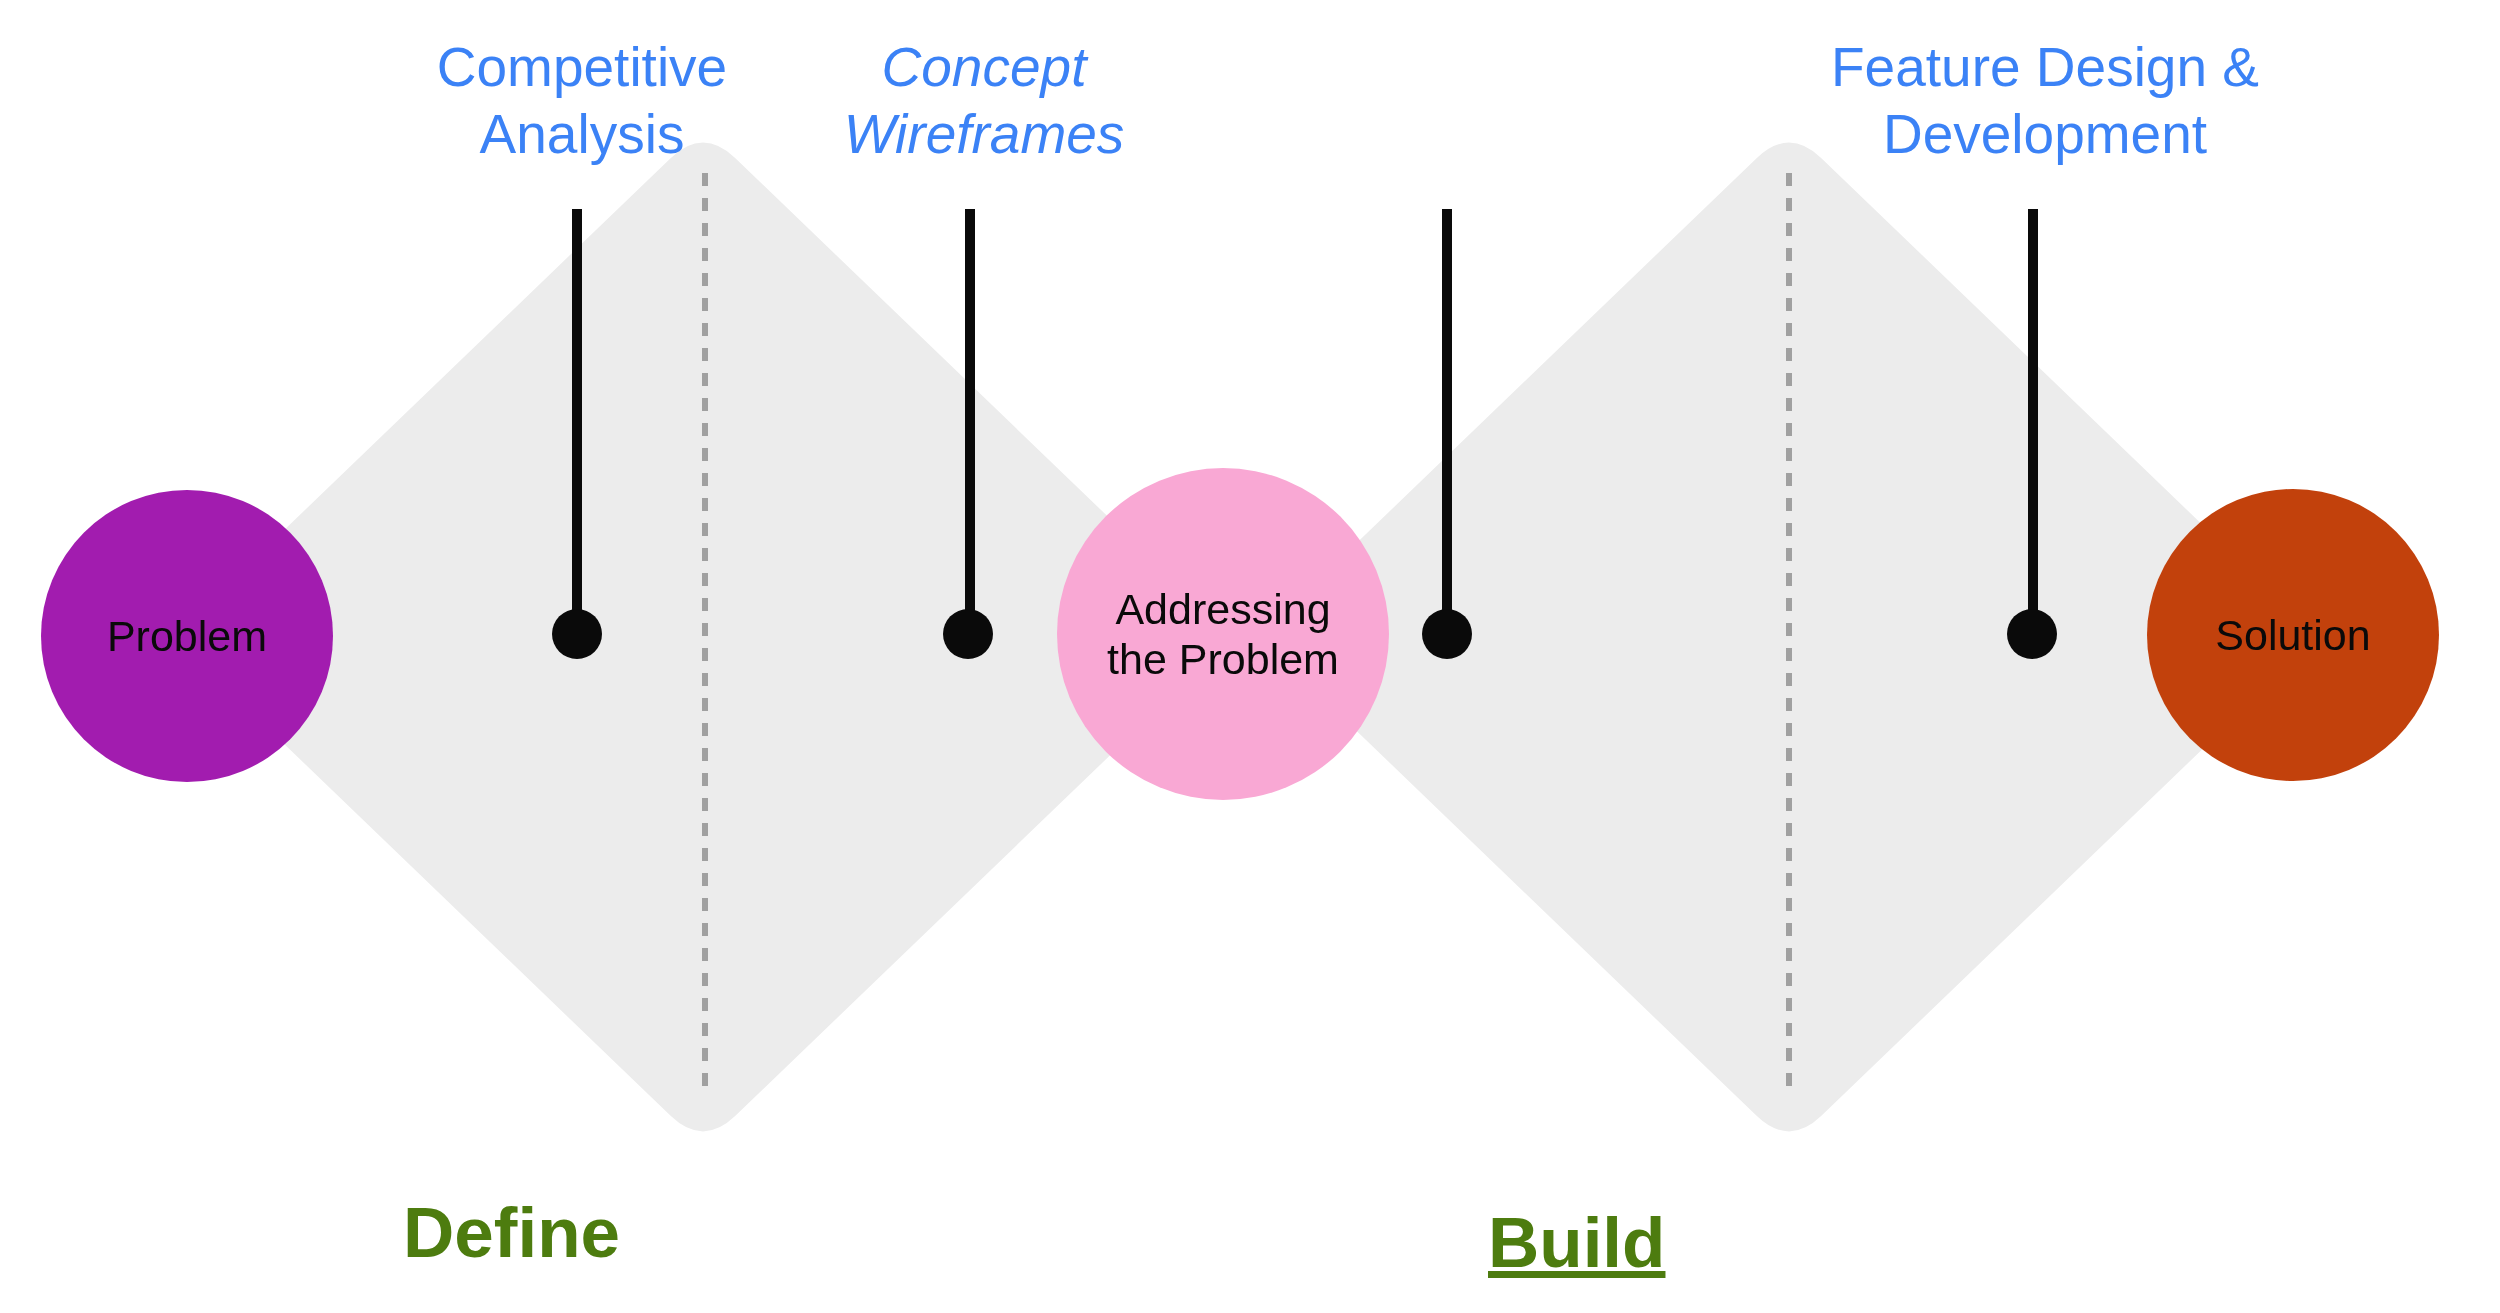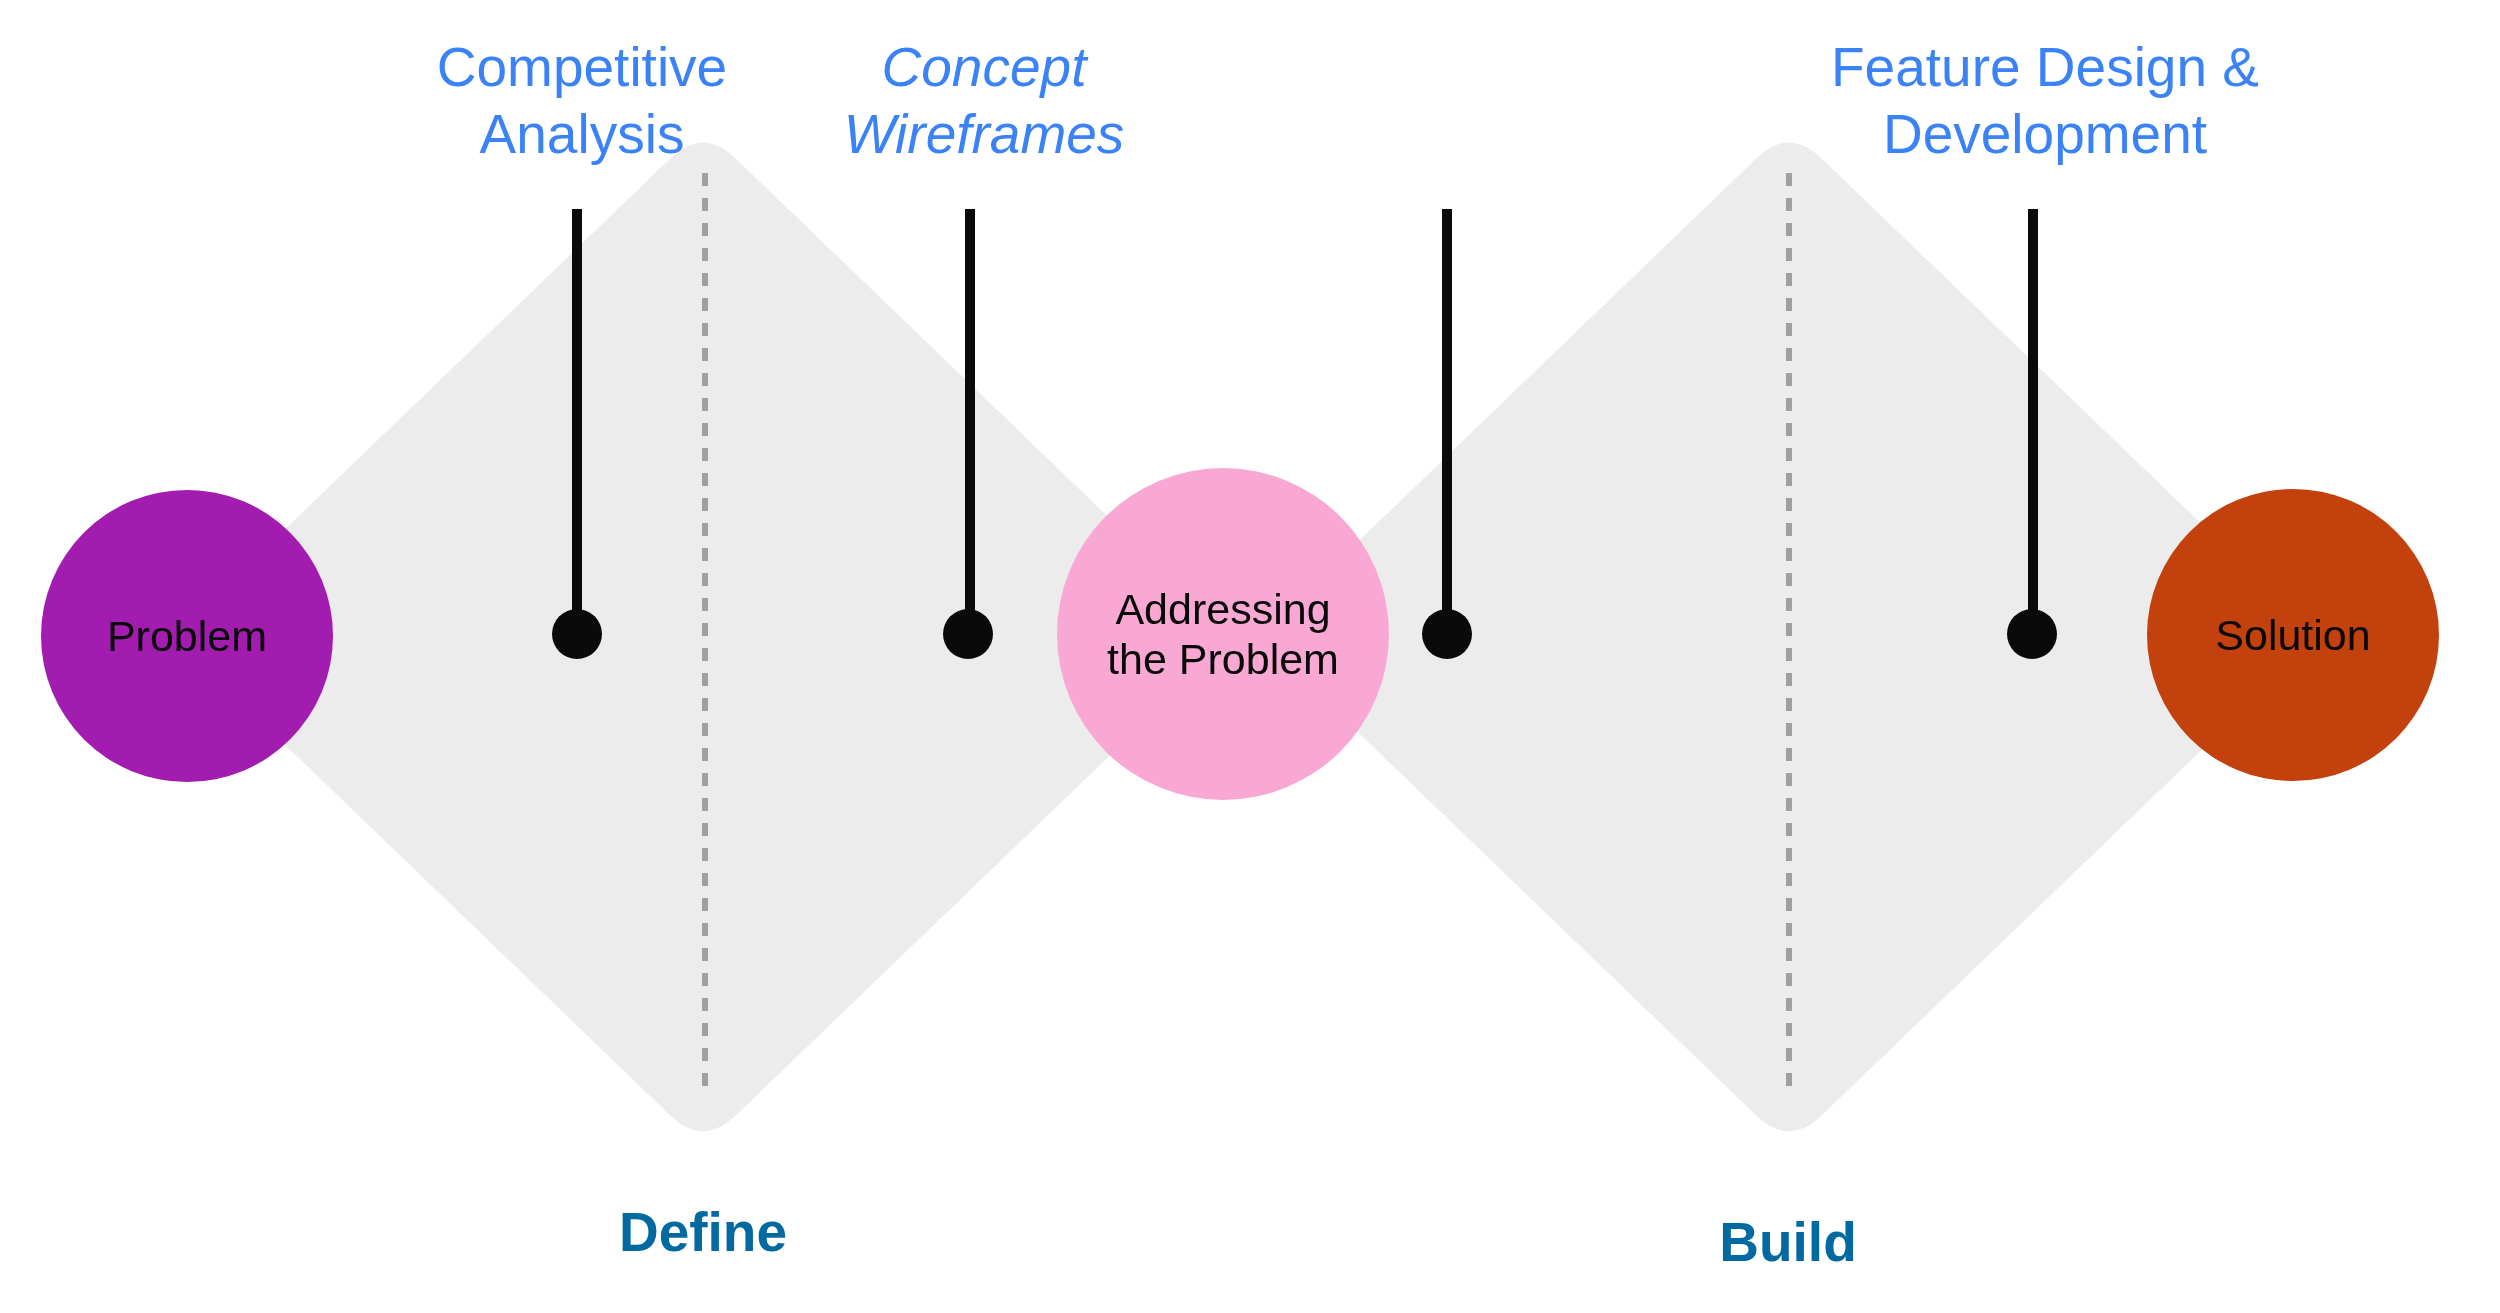--- a/index.html
+++ b/index.html
@@ -29,27 +29,27 @@
     color:#3b82f6;
     font-size:55px;line-height:67px;
   }
   .label-competitive{left:272px;top:34px;}
   .label-concept{left:674px;top:34px;font-style:italic;}
   .label-validation{left:1141px;top:46px;}
   .label-feature{left:1735px;top:34px;}
   .phase-label{
     position:absolute;
     width:600px;
-    text-align:center;
-    color:#0369a1;
+    text-align:left;
+    color:#4d7c0f;
     font-weight:bold;
-    font-size:55px;line-height:67px;
+    font-size:71px;line-height:67px;
   }
   .phase-define{left:403px;top:1199px;}
-  .phase-build{left:1488px;top:1209px;}
+  .phase-build{left:1488px;top:1209px;text-decoration:underline;}
 </style>
 </head>
 <body>
 
 <div class="canvas">
 
   <svg class="layer" viewBox="0 0 2500 1313">
 
     <g fill="#ececec">
       <path id="diamond" d="M735.4 158.2 L1200.6 605.8 Q1233 637 1200.6 668.2 L735.4 1115.8 Q703 1147 670.6 1115.8 L205.4 668.2 Q173 637 205.4 605.8 L670.6 158.2 Q703 127 735.4 158.2 Z"></path>

